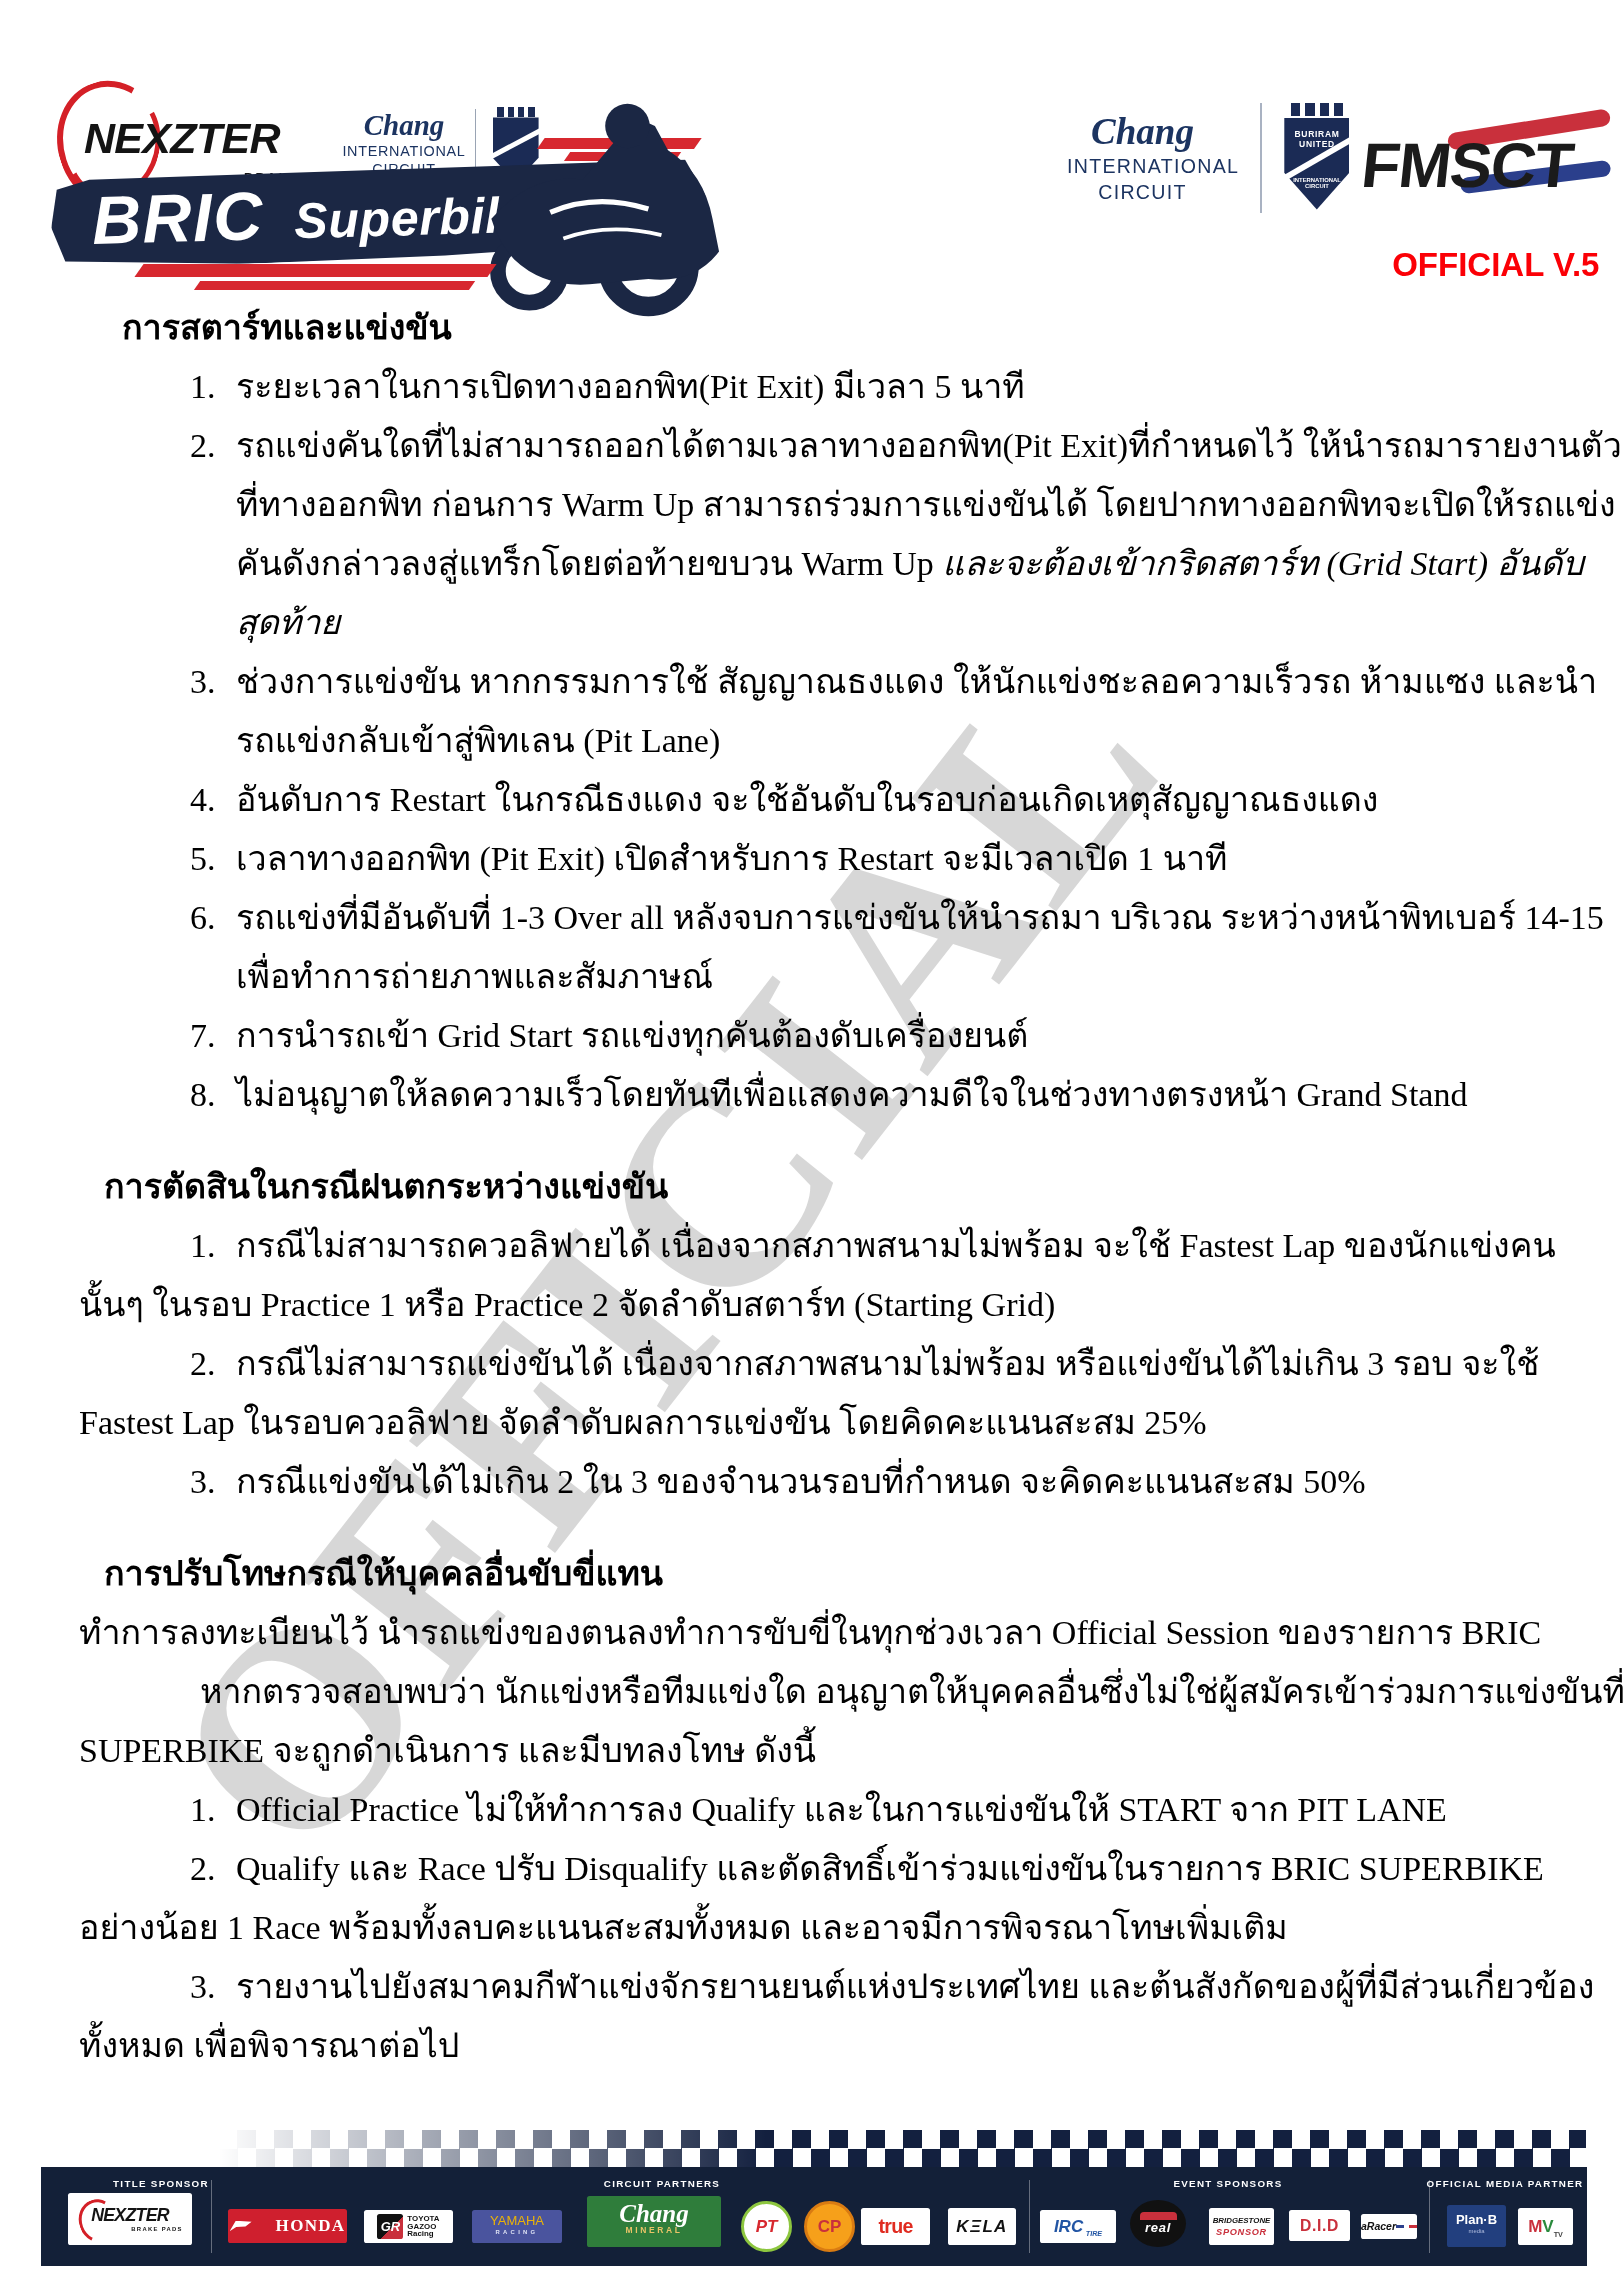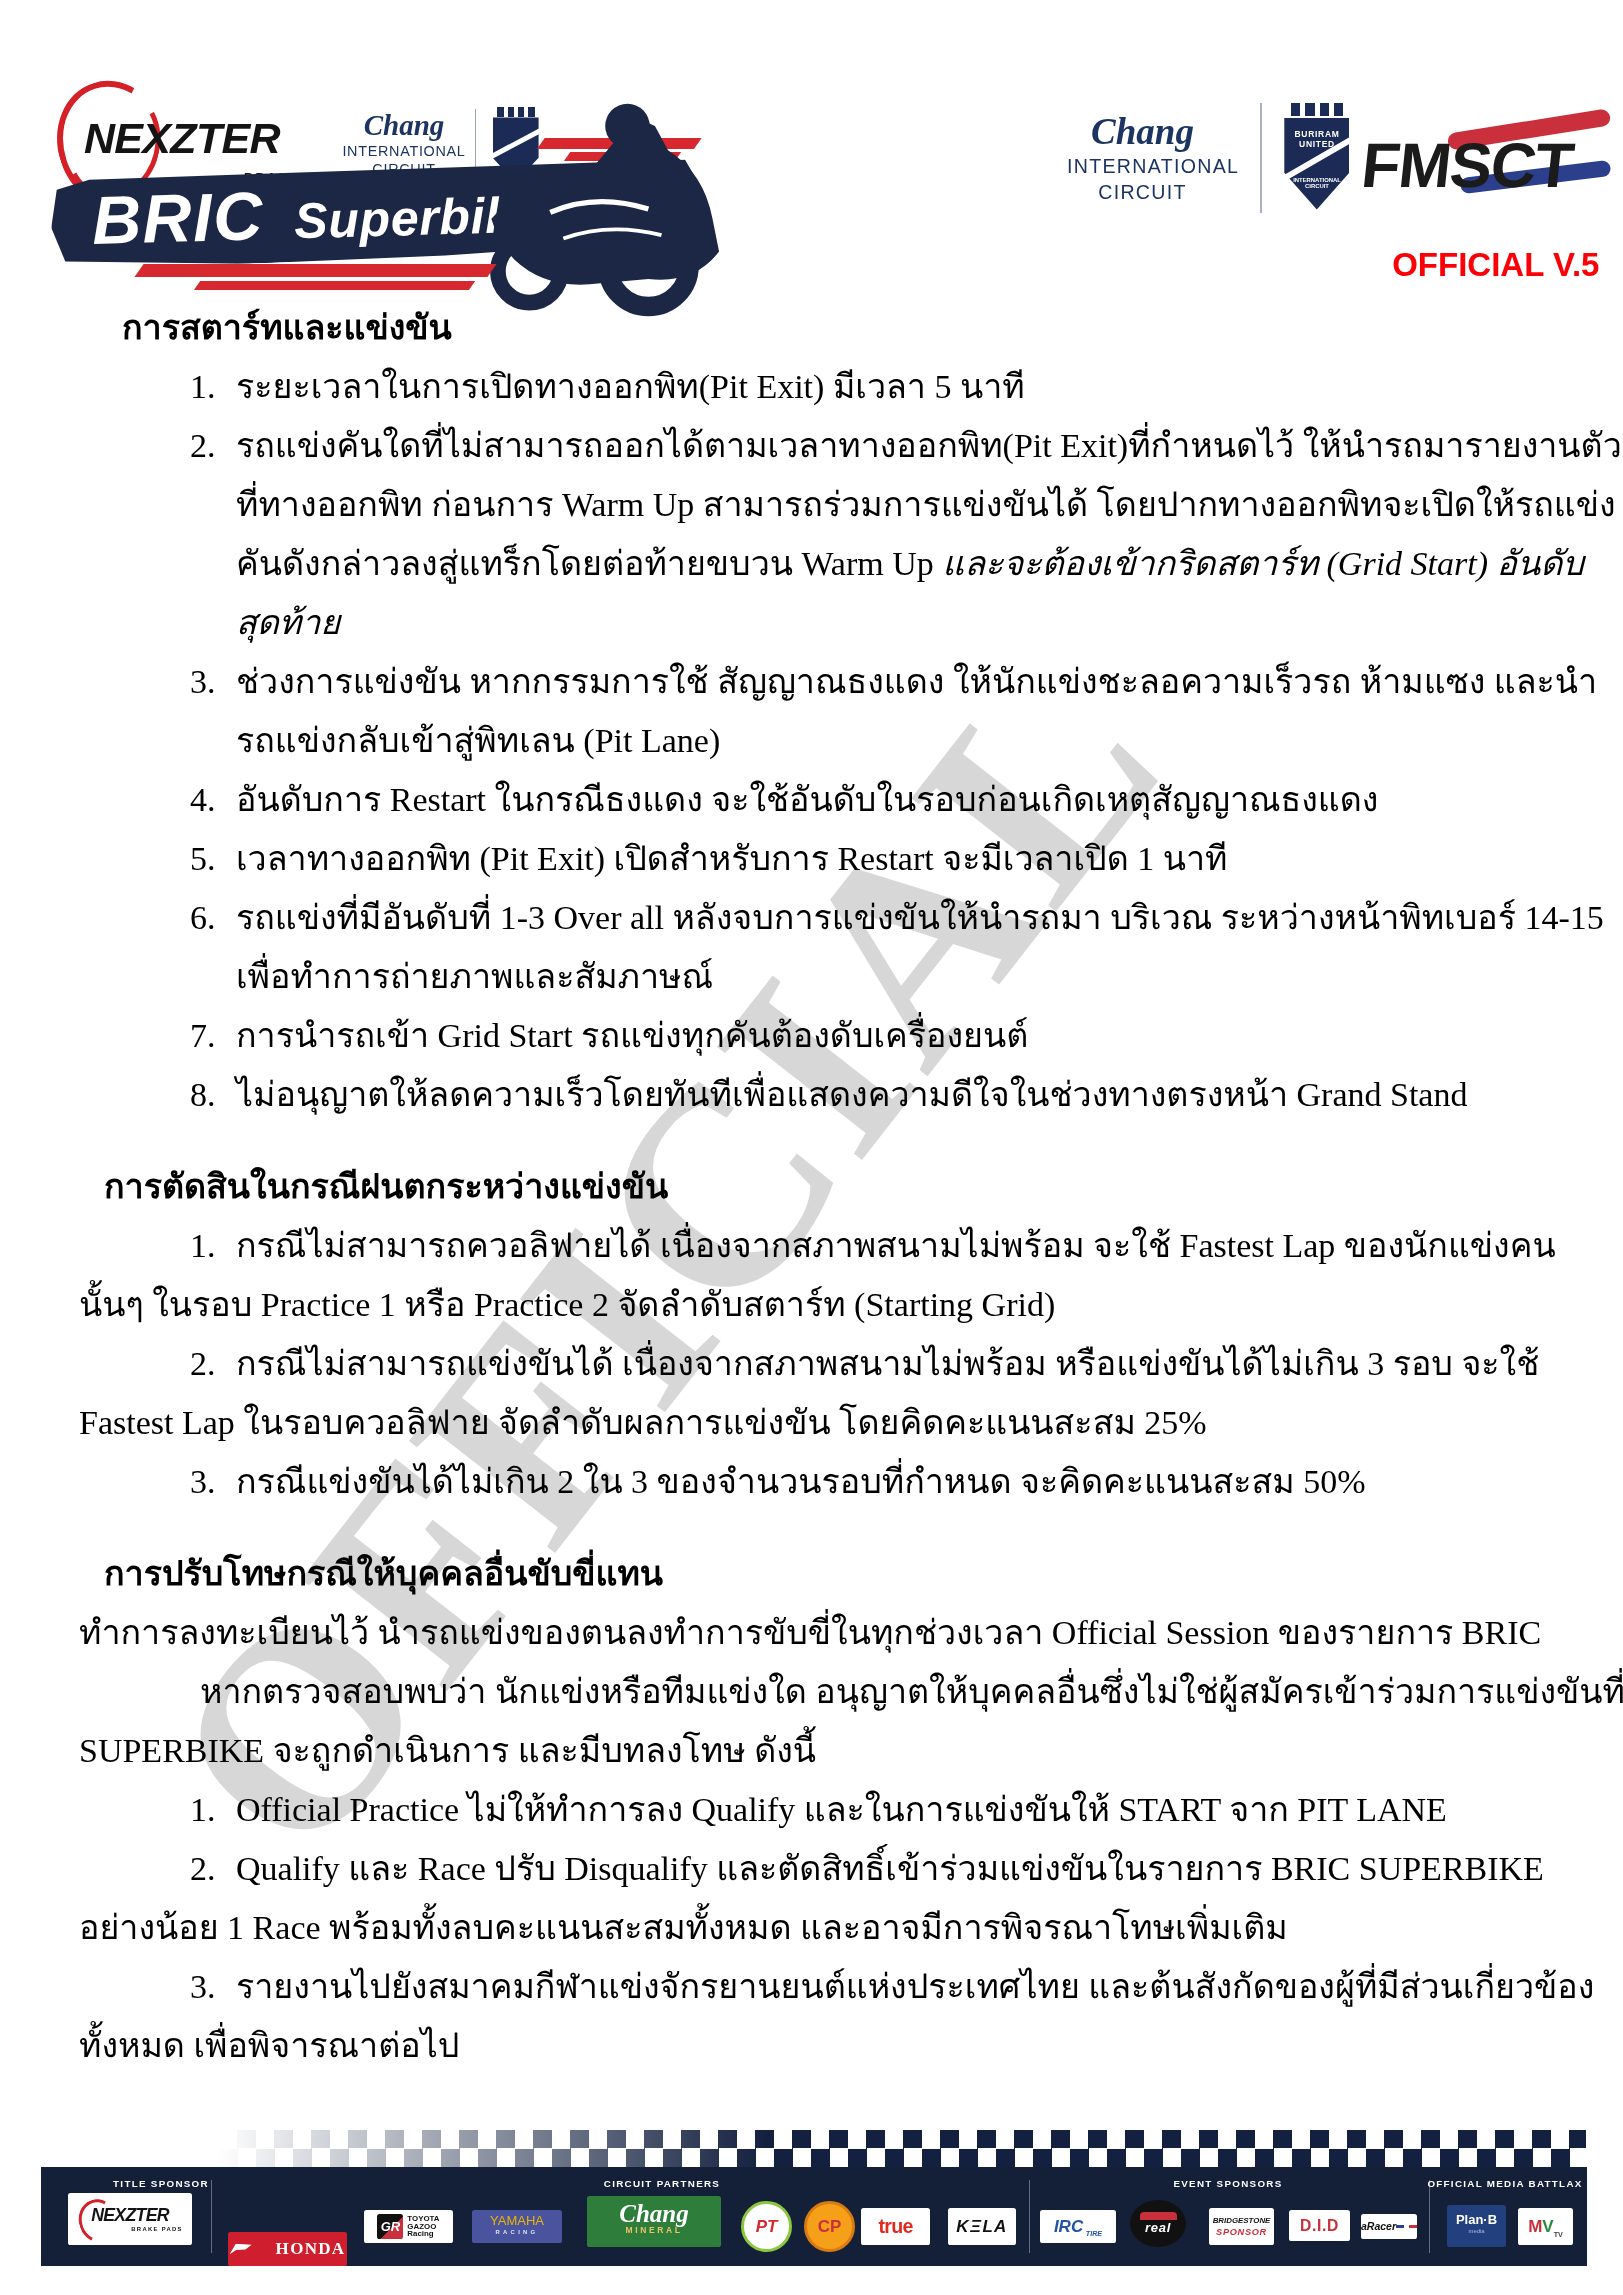--- a/index.html
+++ b/index.html
@@ -94,21 +94,21 @@
   .bar .grp-label{position:absolute;top:10.5px;transform:translateX(-50%);color:#ffffff;
        font-size:9.8px;font-weight:bold;letter-spacing:1.3px;white-space:nowrap;}
   .bar .vdiv{position:absolute;top:13px;width:1.3px;height:73px;background:rgba(255,255,255,0.35);}
   .lbox{position:absolute;border-radius:2.6px;display:flex;align-items:center;justify-content:center;overflow:hidden;}
   .white{background:#ffffff;}
   .nexzter-f{left:27px;top:25.5px;width:124px;height:52px;flex-direction:column;}
   .nexzter-f .ring{position:absolute;left:10.5px;top:6.5px;width:33px;height:38px;border:3.3px solid transparent;
        border-left-color:#d42027;border-top-color:#d42027;border-radius:50%;transform:rotate(-20deg);}
   .nexzter-f .w{font-style:italic;font-weight:900;font-size:17.7px;color:#141414;letter-spacing:-0.7px;}
   .nexzter-f .s{font-size:5.9px;font-weight:bold;letter-spacing:1.3px;color:#141414;align-self:flex-end;margin-right:9.2px;}
-  .honda-f{left:187px;top:42px;width:119px;height:34px;background:#cf1f2e;gap:24px;margin-top:23px;}
+  .honda-f{left:187px;top:42px;width:119px;height:34px;background:#cf1f2e;gap:24px;}
   .honda-f .wing{width:22px;height:10.5px;background:#fff;clip-path:polygon(0 100%,28% 0,100% 10%,72% 55%,30% 60%);}
   .honda-f .w{color:#fff;font-weight:bold;font-size:17px;letter-spacing:1.3px;font-family:"Liberation Serif",serif;}
   .gr-f{left:323px;top:43px;width:89px;height:33px;gap:3.9px;}
   .gr-f .emb{width:26px;height:25px;background:#111;color:#fff;display:flex;align-items:center;justify-content:center;
        font-weight:900;font-style:italic;font-size:13px;border-radius:2.6px;
        background:linear-gradient(135deg,#111 55%,#c9303c 55%);}
   .gr-f .txt{display:flex;flex-direction:column;line-height:7.9px;color:#111;font-weight:bold;font-size:7.9px;}
   .yamaha-f{left:431px;top:43px;width:90px;height:33px;background:#4a549e;flex-direction:column;line-height:10.5px;}
   .yamaha-f .w{color:#eab308;font-weight:400;font-size:13px;letter-spacing:0;}
   .yamaha-f .s{color:#dfe3f5;font-size:5.9px;letter-spacing:3.3px;font-weight:bold;}
@@ -318,21 +318,21 @@
   </div>
 
   <div class="checker">
       <div class="fade"></div>
     </div>
 
   <div class="bar">
     <div class="grp-label" style="left:120px">TITLE SPONSOR</div>
     <div class="grp-label" style="left:621px">CIRCUIT PARTNERS</div>
     <div class="grp-label" style="left:1187px">EVENT SPONSORS</div>
-    <div class="grp-label" style="left:1464px">OFFICIAL MEDIA BATTLAX</div>
+    <div class="grp-label" style="left:1464px">OFFICIAL MEDIA PARTNER</div>
 
     <div class="vdiv" style="left:170px"></div>
     <div class="vdiv" style="left:988px"></div>
     <div class="vdiv" style="left:1388px"></div>
 
     <div class="lbox white nexzter-f">
       <div class="ring"></div>
       <div class="w">NEXZTER</div>
       <div class="s">BRAKE PADS</div>
     </div>

